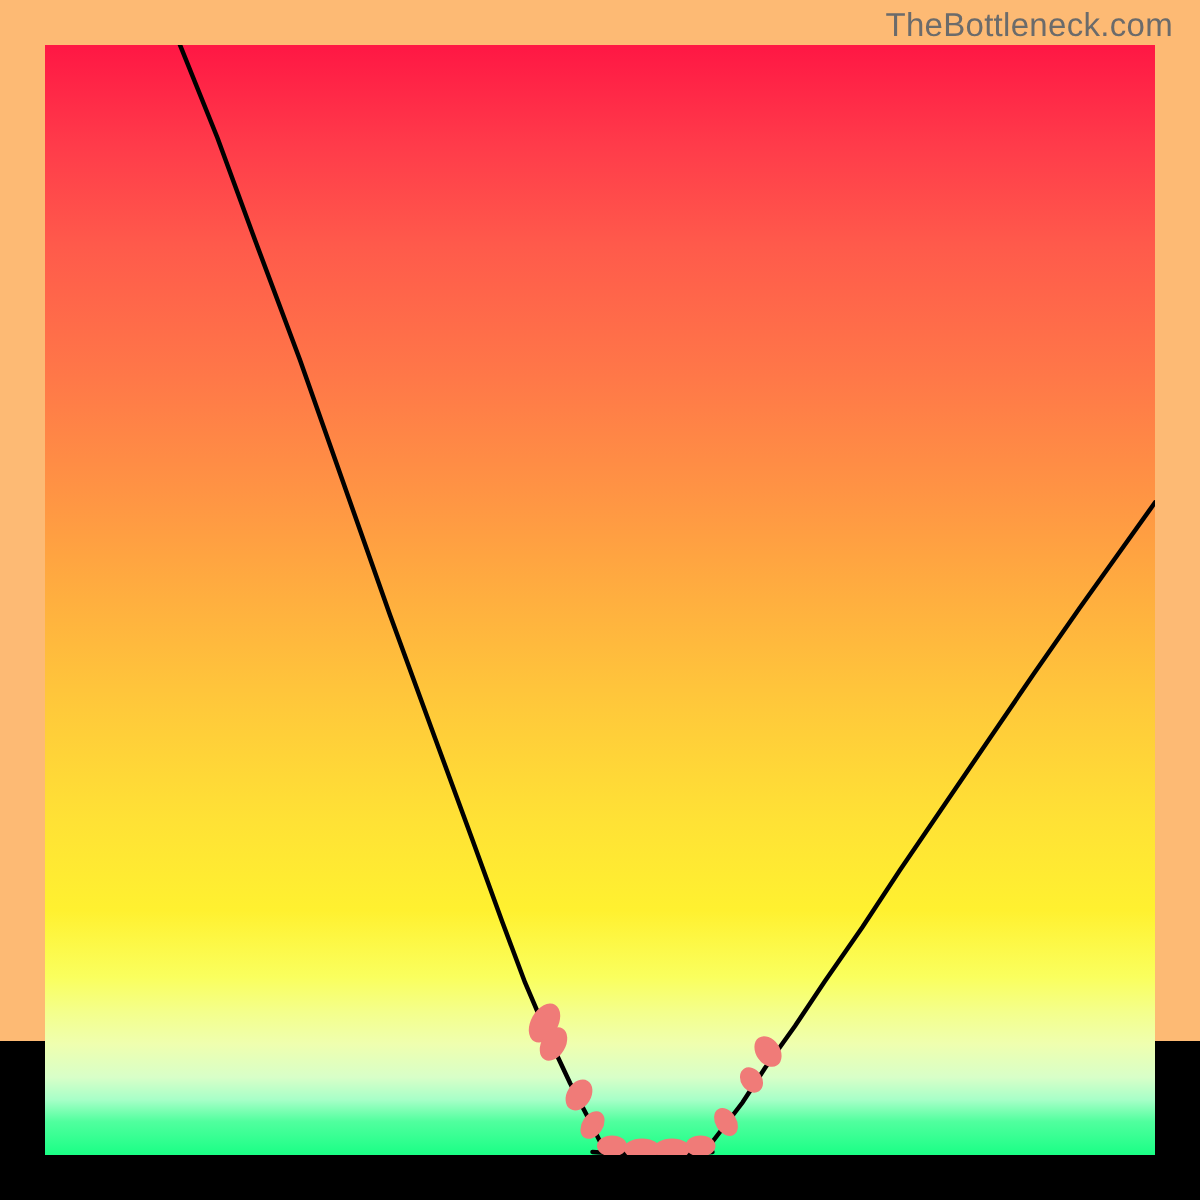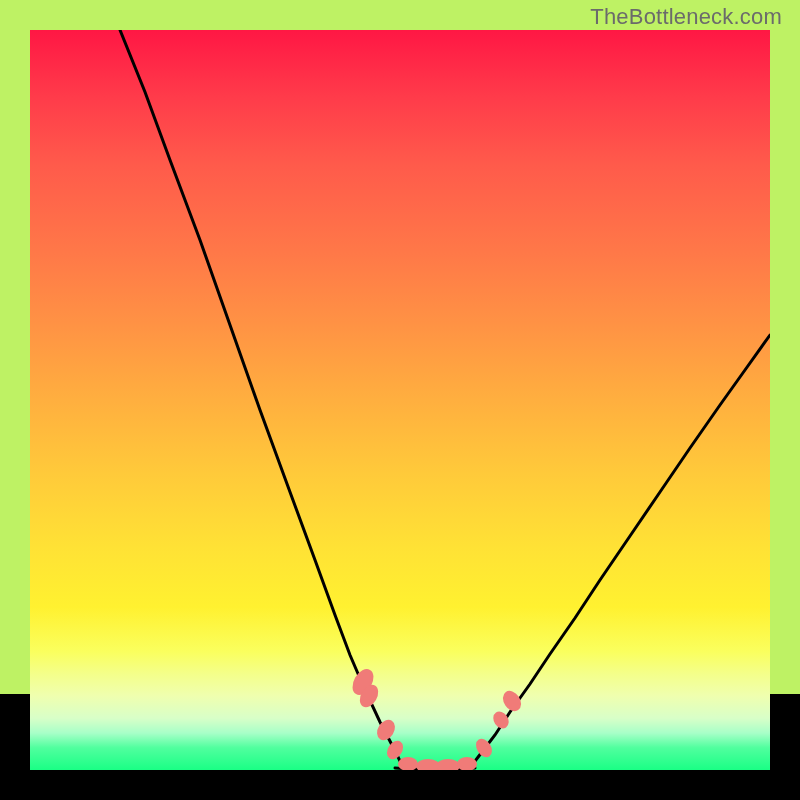--- a/index.html
+++ b/index.html
@@ -10,21 +10,21 @@
     overflow: hidden;
     background: #000;
     font-family: Arial, Helvetica, sans-serif;
   }
   .frame {
     position: absolute;
     top: 0;
     left: 0;
     width: 800px;
     height: 694px;
-    background: #bef264;
+    background: #fdba74;
   }
   .plot-area {
     position: absolute;
     top: 30px;
     left: 30px;
     width: 740px;
     height: 740px;
     background: linear-gradient(to bottom,
       #ff1744 0%,
       #ff3b4a 9%,

